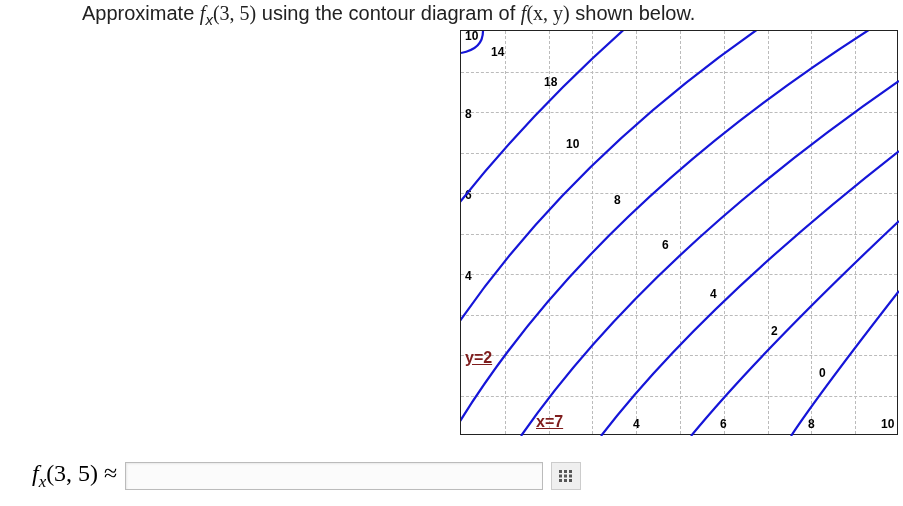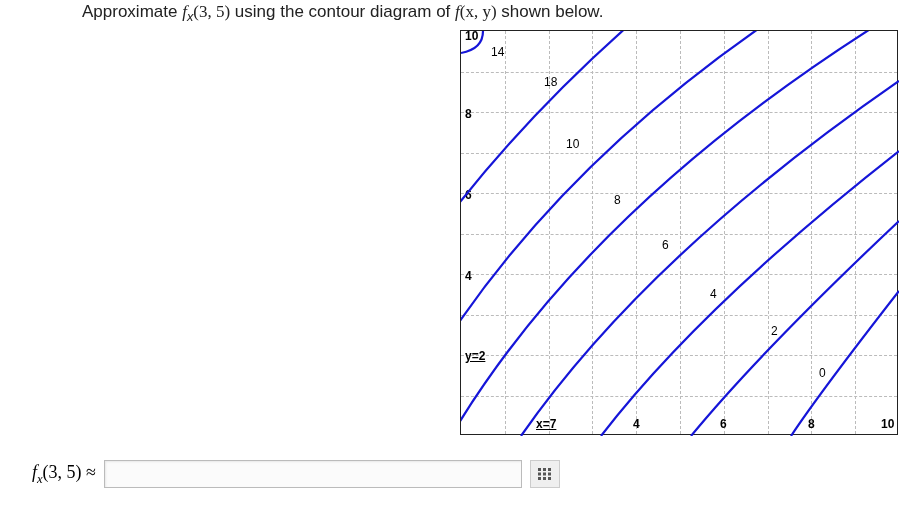--- a/index.html
+++ b/index.html
@@ -1,31 +1,31 @@
 <!DOCTYPE html>
 <html><head>
   <meta charset="utf-8">
   <style>
     * { box-sizing: border-box; margin: 0; padding: 0; }
     body { font-family: Arial, sans-serif; font-size: 16px; width: 903px; height: 506px; background: #fff; position: relative; }
-    .question { position: absolute; left: 82px; top: 2px; font-size: 17px; color: #222; }
+    .question { position: absolute; left: 82px; top: 2px; font-size: 20px; color: #222; }
     .question .fn { font-family: 'Times New Roman', serif; font-style: italic; }
     .question .sub { font-size: 0.75em; vertical-align: sub; font-style: italic; }
     .question .args { font-family: 'Times New Roman', serif; }
     .contour-wrap { position: absolute; left: 460px; top: 30px; width: 438px; height: 405px; border: 1px solid #222; }
     .answer-line { position: absolute; left: 32px; top: 460px; display: flex; align-items: center; gap: 8px; }
-    .answer-label { font-family: 'Times New Roman', serif; font-size: 18px; }
+    .answer-label { font-family: 'Times New Roman', serif; font-size: 24px; }
     .answer-label .fn { font-style: italic; }
     .answer-label .sub { font-size: 0.70em; vertical-align: sub; font-style: italic; }
     .answer-input { width: 418px; height: 28px; border: 1px solid #bbb; background: #fbfbfb; padding: 2px 6px; font-size: 14px; box-shadow: inset 1px 1px 2px rgba(0,0,0,0.08); }
     .keypad-btn { width: 30px; height: 28px; background: #efefef; border: 1px solid #ccc; display: flex; align-items: center; justify-content: center; cursor: pointer; }
     .keypad-btn svg { display: block; }
     .tick-label { position: absolute; font-family: Arial, sans-serif; font-size: 12px; font-weight: bold; color: #000; }
-    .axis-label { position: absolute; font-family: Arial, sans-serif; font-size: 12px; font-weight: bold; color: #000000; text-decoration: underline; }
-    .contour-label { position: absolute; font-family: Arial, sans-serif; font-size: 12px; font-weight: normal; color: #000; }
+    .axis-label { position: absolute; font-family: Arial, sans-serif; font-size: 16px; font-weight: bold; color: #7f1d1d; text-decoration: underline; }
+    .contour-label { position: absolute; font-family: Arial, sans-serif; font-size: 12px; font-weight: bold; color: #000; }
     .grid-line-v { position: absolute; top: 0; bottom: 0; border-left: 1px dashed #bbb; }
     .grid-line-h { position: absolute; left: 0; right: 0; border-top: 1px dashed #bbb; }
   </style>
 </head>
 <body>
 
 <div class="question">
   <span>Approximate </span>
   <span class="fn">f</span><span class="sub">x</span><span class="args">(3, 5)</span>
   <span> using the contour diagram of </span>

